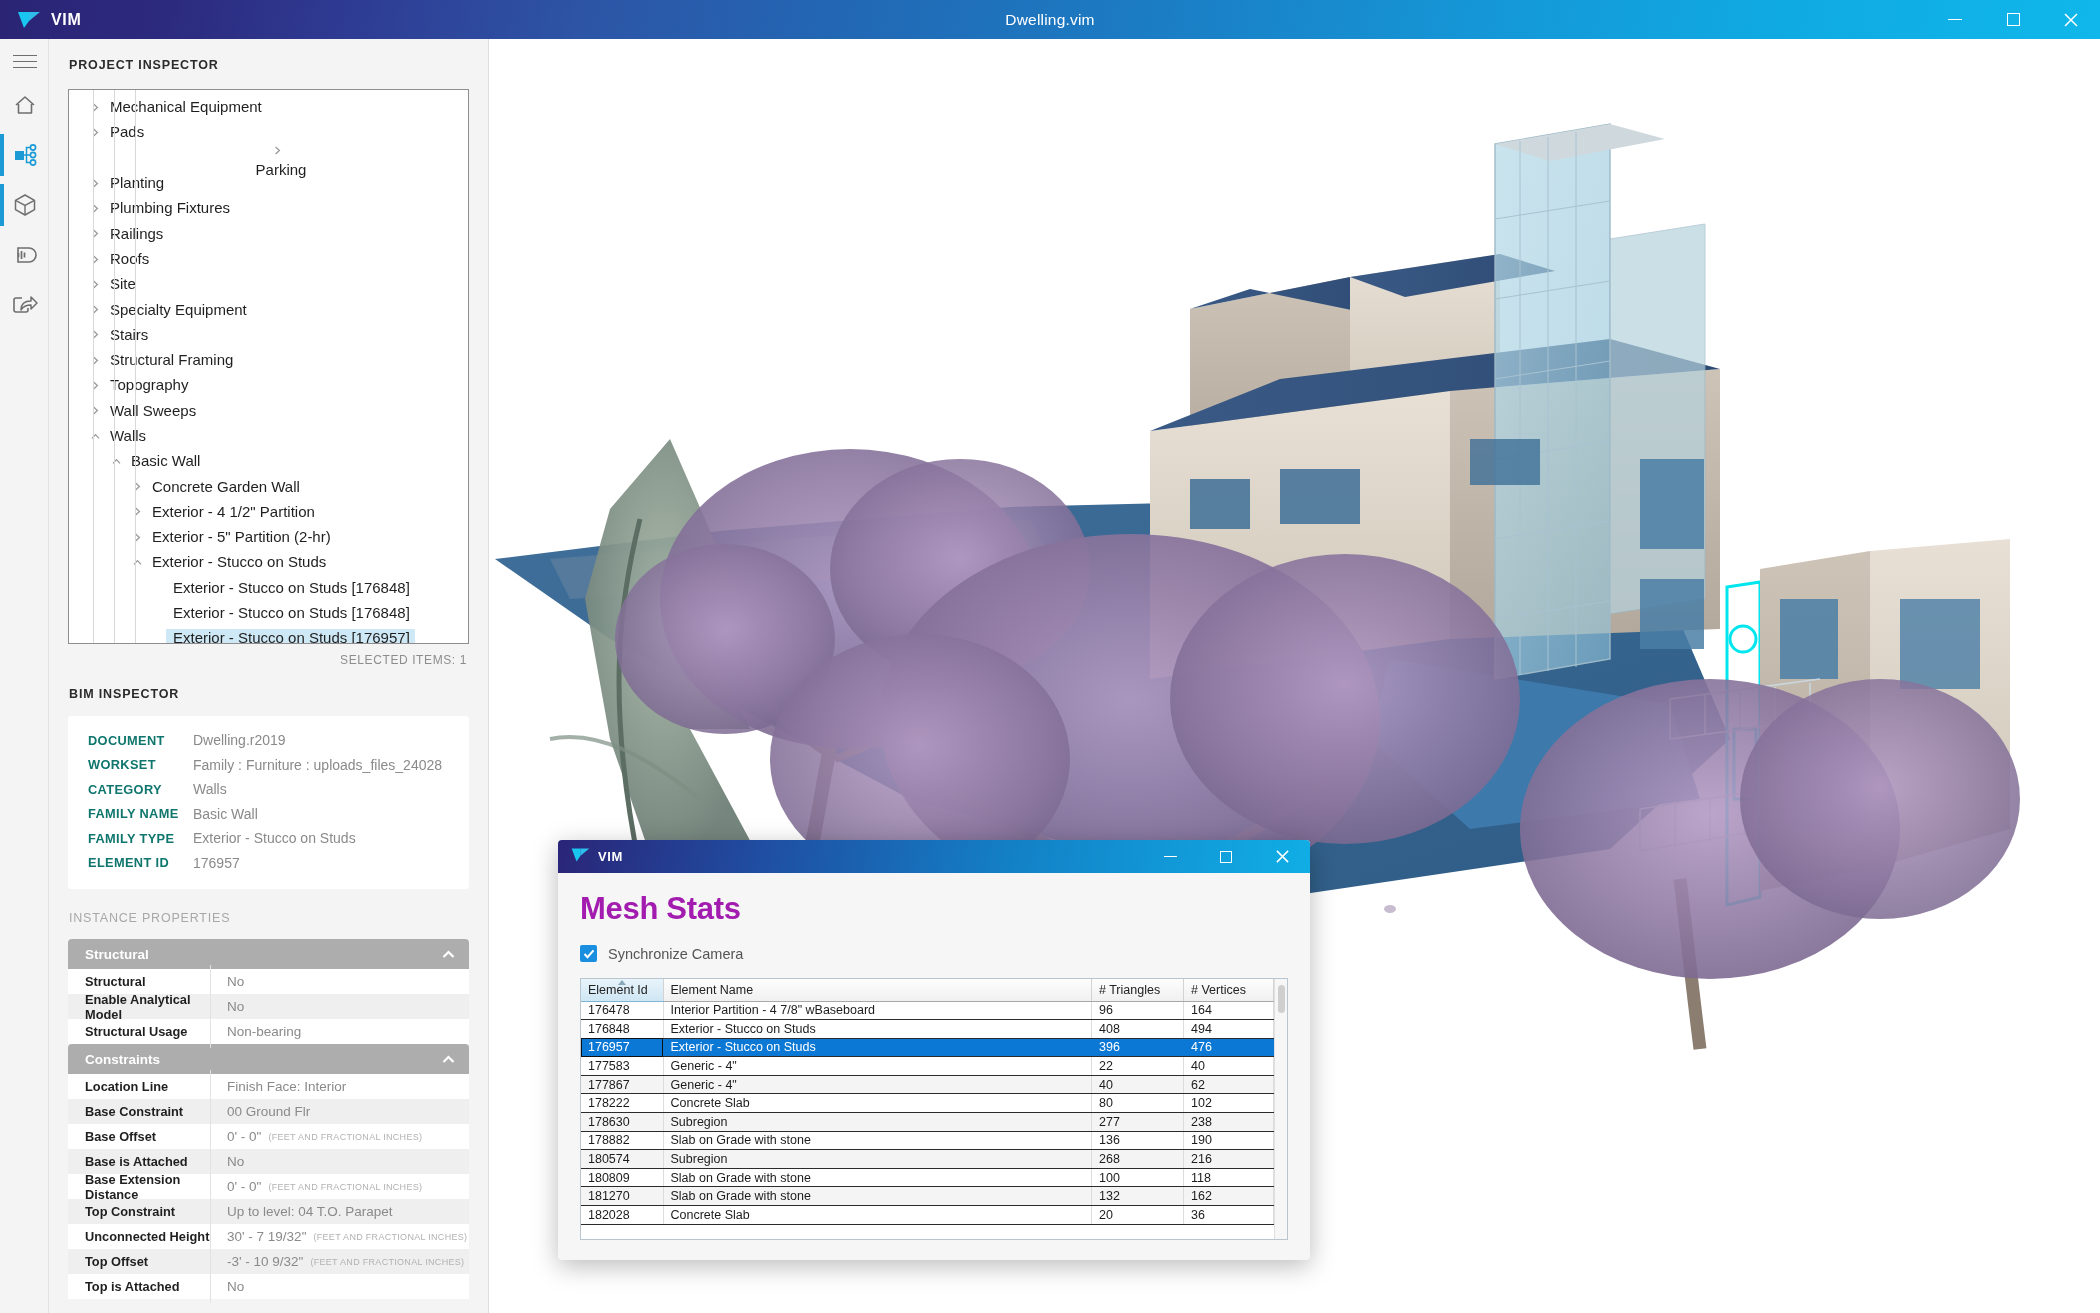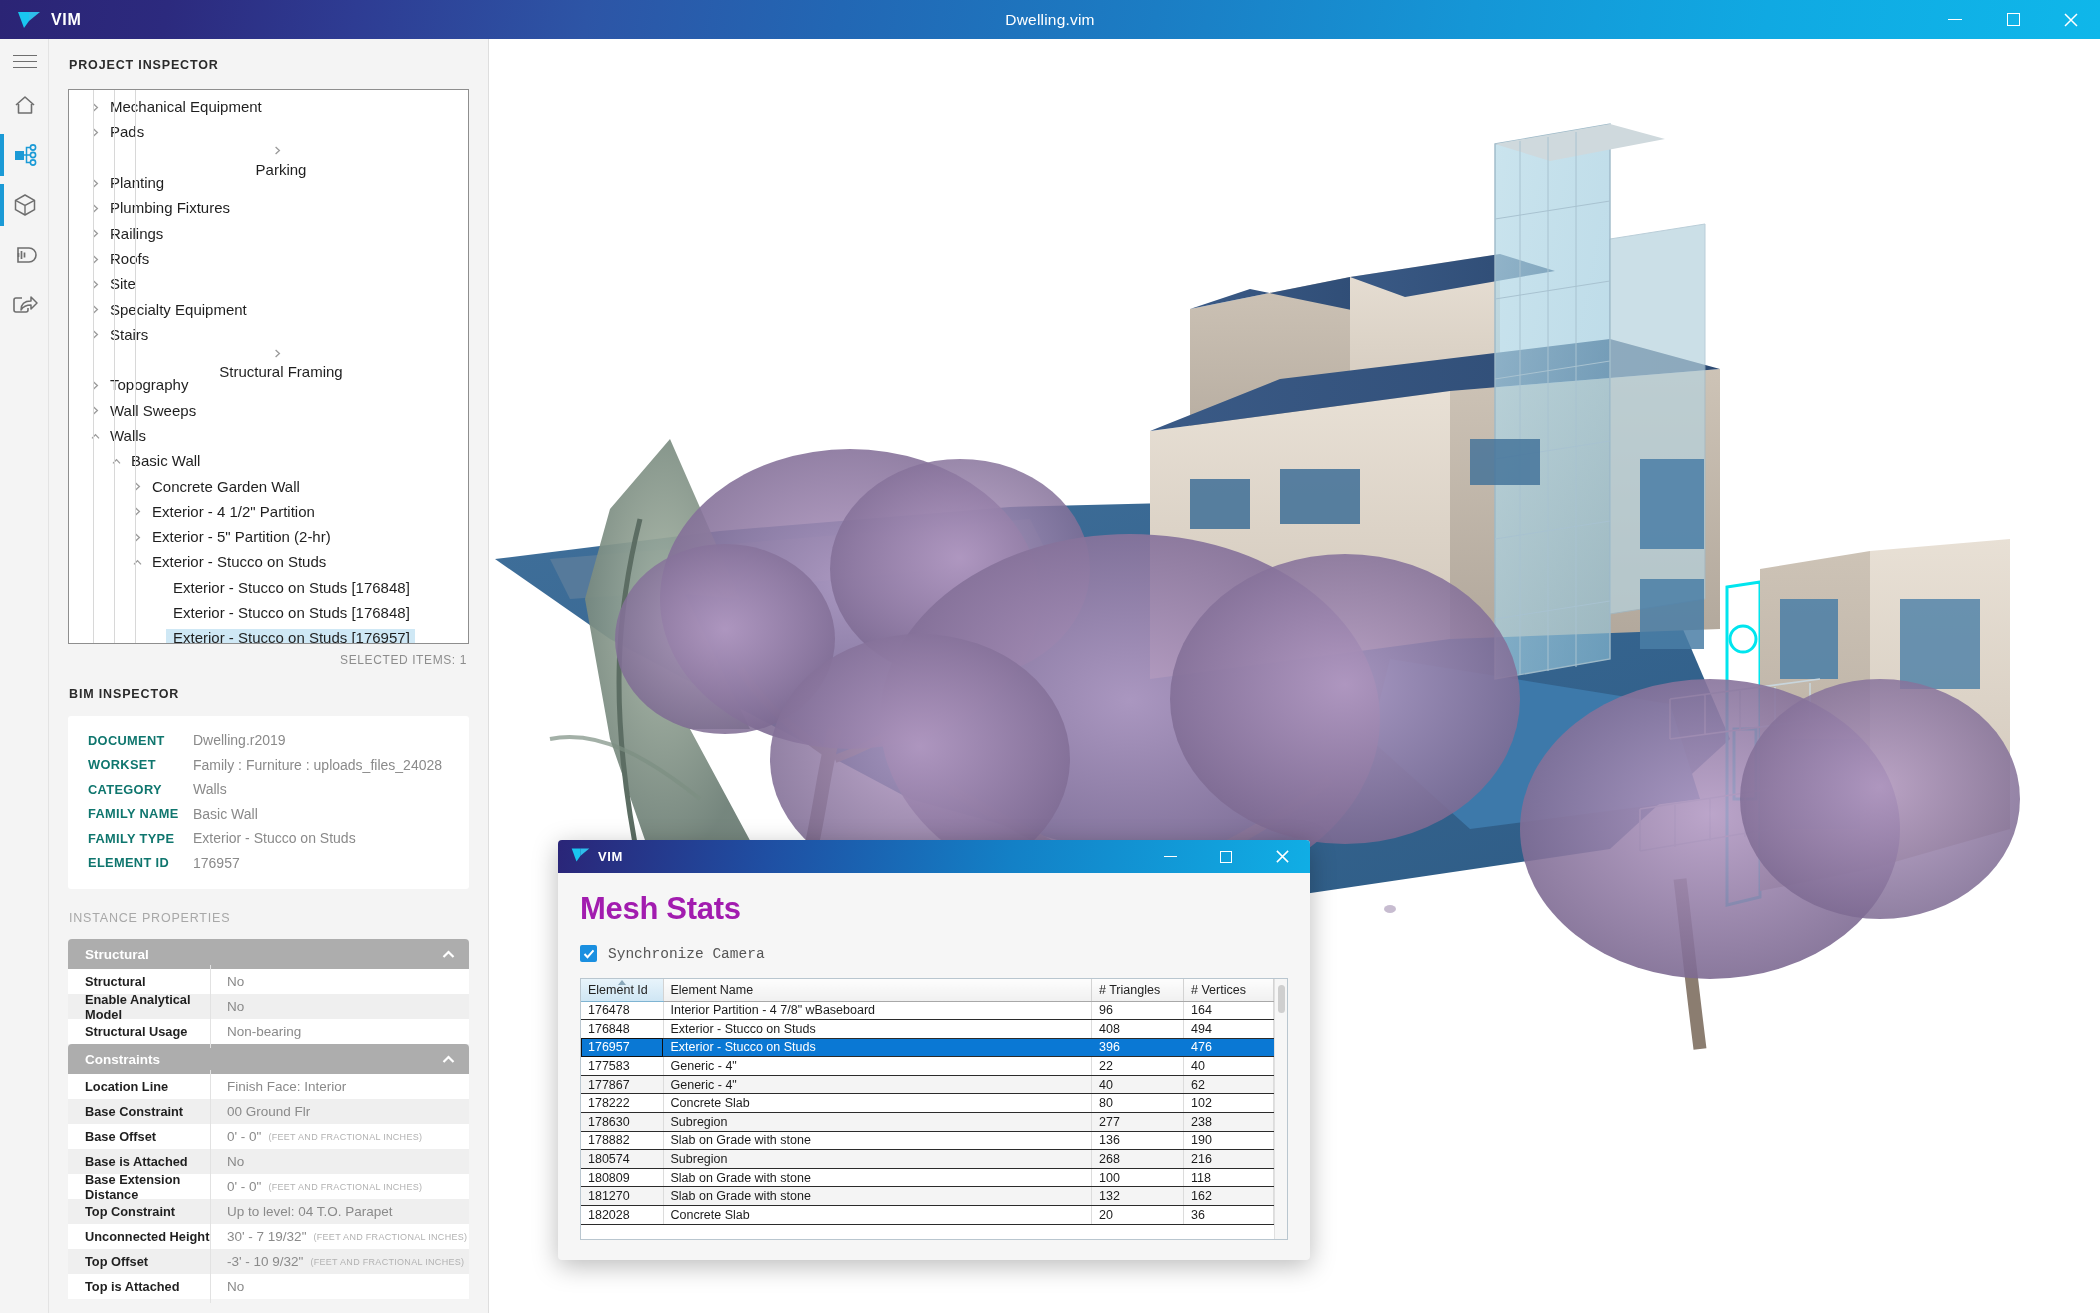--- a/index.html
+++ b/index.html
@@ -145,21 +145,21 @@
     position: relative;
   }
   .dlg-logo { display: flex; align-items: center; gap: 7px; padding-left: 12px; }
   .dlg-brand { color: #fff; font-size: 13px; font-weight: bold; letter-spacing: 0.6px; }
   .dlg-ctrls { position: absolute; right: 0; top: 0; height: 33px; display: flex; }
   .dlg-btn { width: 56px; height: 33px; display:flex; align-items:center; justify-content:center; color:#fff; }
   .dlg-btn .sq { width: 12px; height: 12px; border: 1.5px solid #fff; display: block; }
   .dlg-btn .mn { width: 13px; height: 1.5px; background: #fff; display: block; }
   .dlg-body { padding: 18px 22px 0 22px; }
   .dlg-h1 { font-size: 31px; font-weight: bold; color: #a21caf; letter-spacing: -0.3px; }
-  .sync-row { display: flex; align-items: center; gap: 11px; margin-top: 18px; font-family: Liberation Mono, monospace; }
+  .sync-row { display: flex; align-items: center; gap: 11px; margin-top: 18px; }
   .chk {
     width: 17px; height: 17px; background: #1a8fe0; border-radius: 2px;
     display: flex; align-items: center; justify-content: center;
   }
   .chk svg { display: block; }
   .sync-lbl { font-size: 14.5px; color: #555; }
 
   .grid-wrap {
     margin-top: 16px; border: 1px solid #b9c6cf; background: #fff;
     height: 262px; overflow: hidden; position: relative; display: flex;
@@ -342,21 +342,21 @@
                 <path d="M2.6 1 L6.4 4.5 L2.6 8" stroke="#9a9a9a" stroke-width="1.3" fill="none"></path>
               </svg></span>
             <span class="lbl">Specialty Equipment</span>
           </div>
           <div class="tnode" style="padding-left: 18px;">
             <span class="chev"><svg width="9" height="9" viewBox="0 0 9 9">
                 <path d="M2.6 1 L6.4 4.5 L2.6 8" stroke="#9a9a9a" stroke-width="1.3" fill="none"></path>
               </svg></span>
             <span class="lbl">Stairs</span>
           </div>
-          <div class="tnode" style="padding-left: 18px; flex-direction: column;">
+          <div class="tnode" style="padding-left: 18px;">
             <span class="chev"><svg width="9" height="9" viewBox="0 0 9 9">
                 <path d="M2.6 1 L6.4 4.5 L2.6 8" stroke="#9a9a9a" stroke-width="1.3" fill="none"></path>
               </svg></span>
             <span class="lbl">Structural Framing</span>
           </div>
           <div class="tnode" style="padding-left: 18px;">
             <span class="chev"><svg width="9" height="9" viewBox="0 0 9 9">
                 <path d="M2.6 1 L6.4 4.5 L2.6 8" stroke="#9a9a9a" stroke-width="1.3" fill="none"></path>
               </svg></span>
             <span class="lbl">Topography</span>

